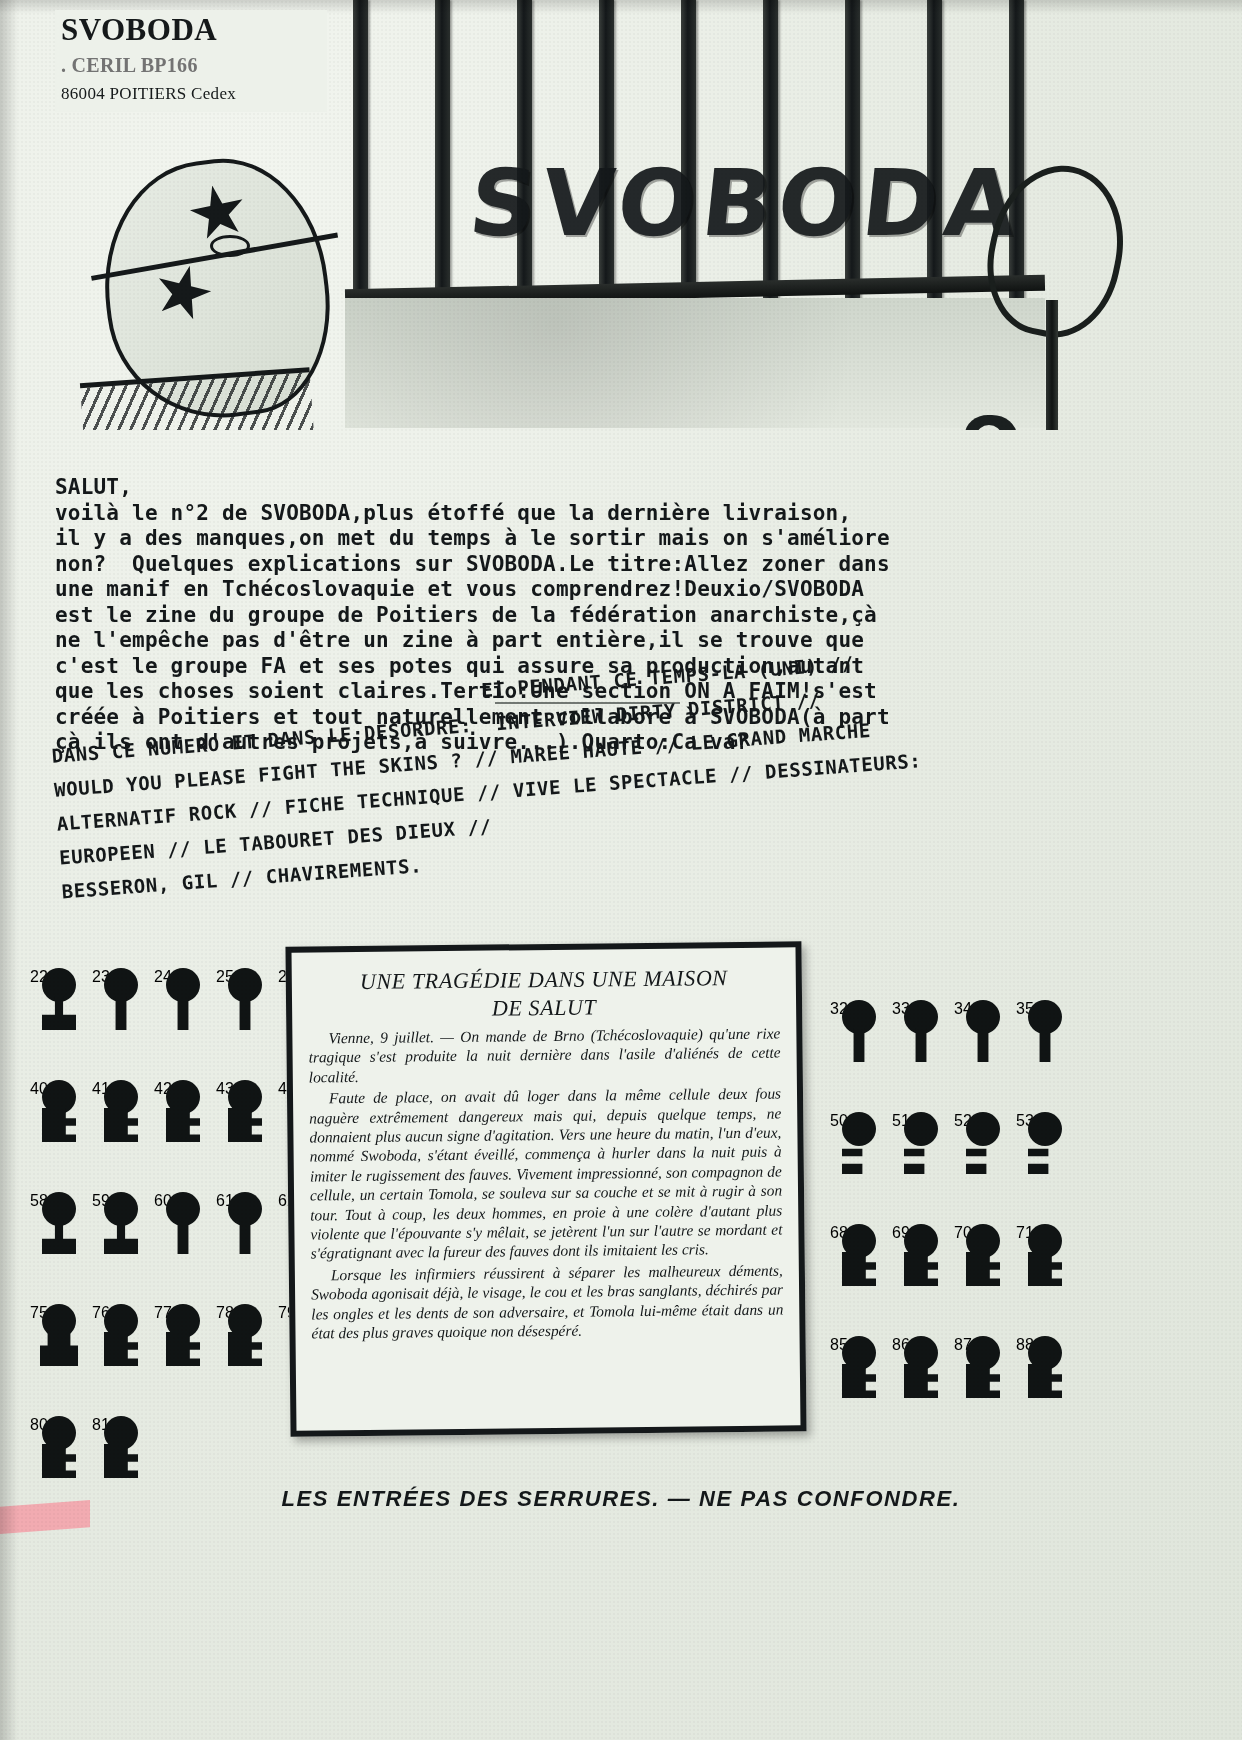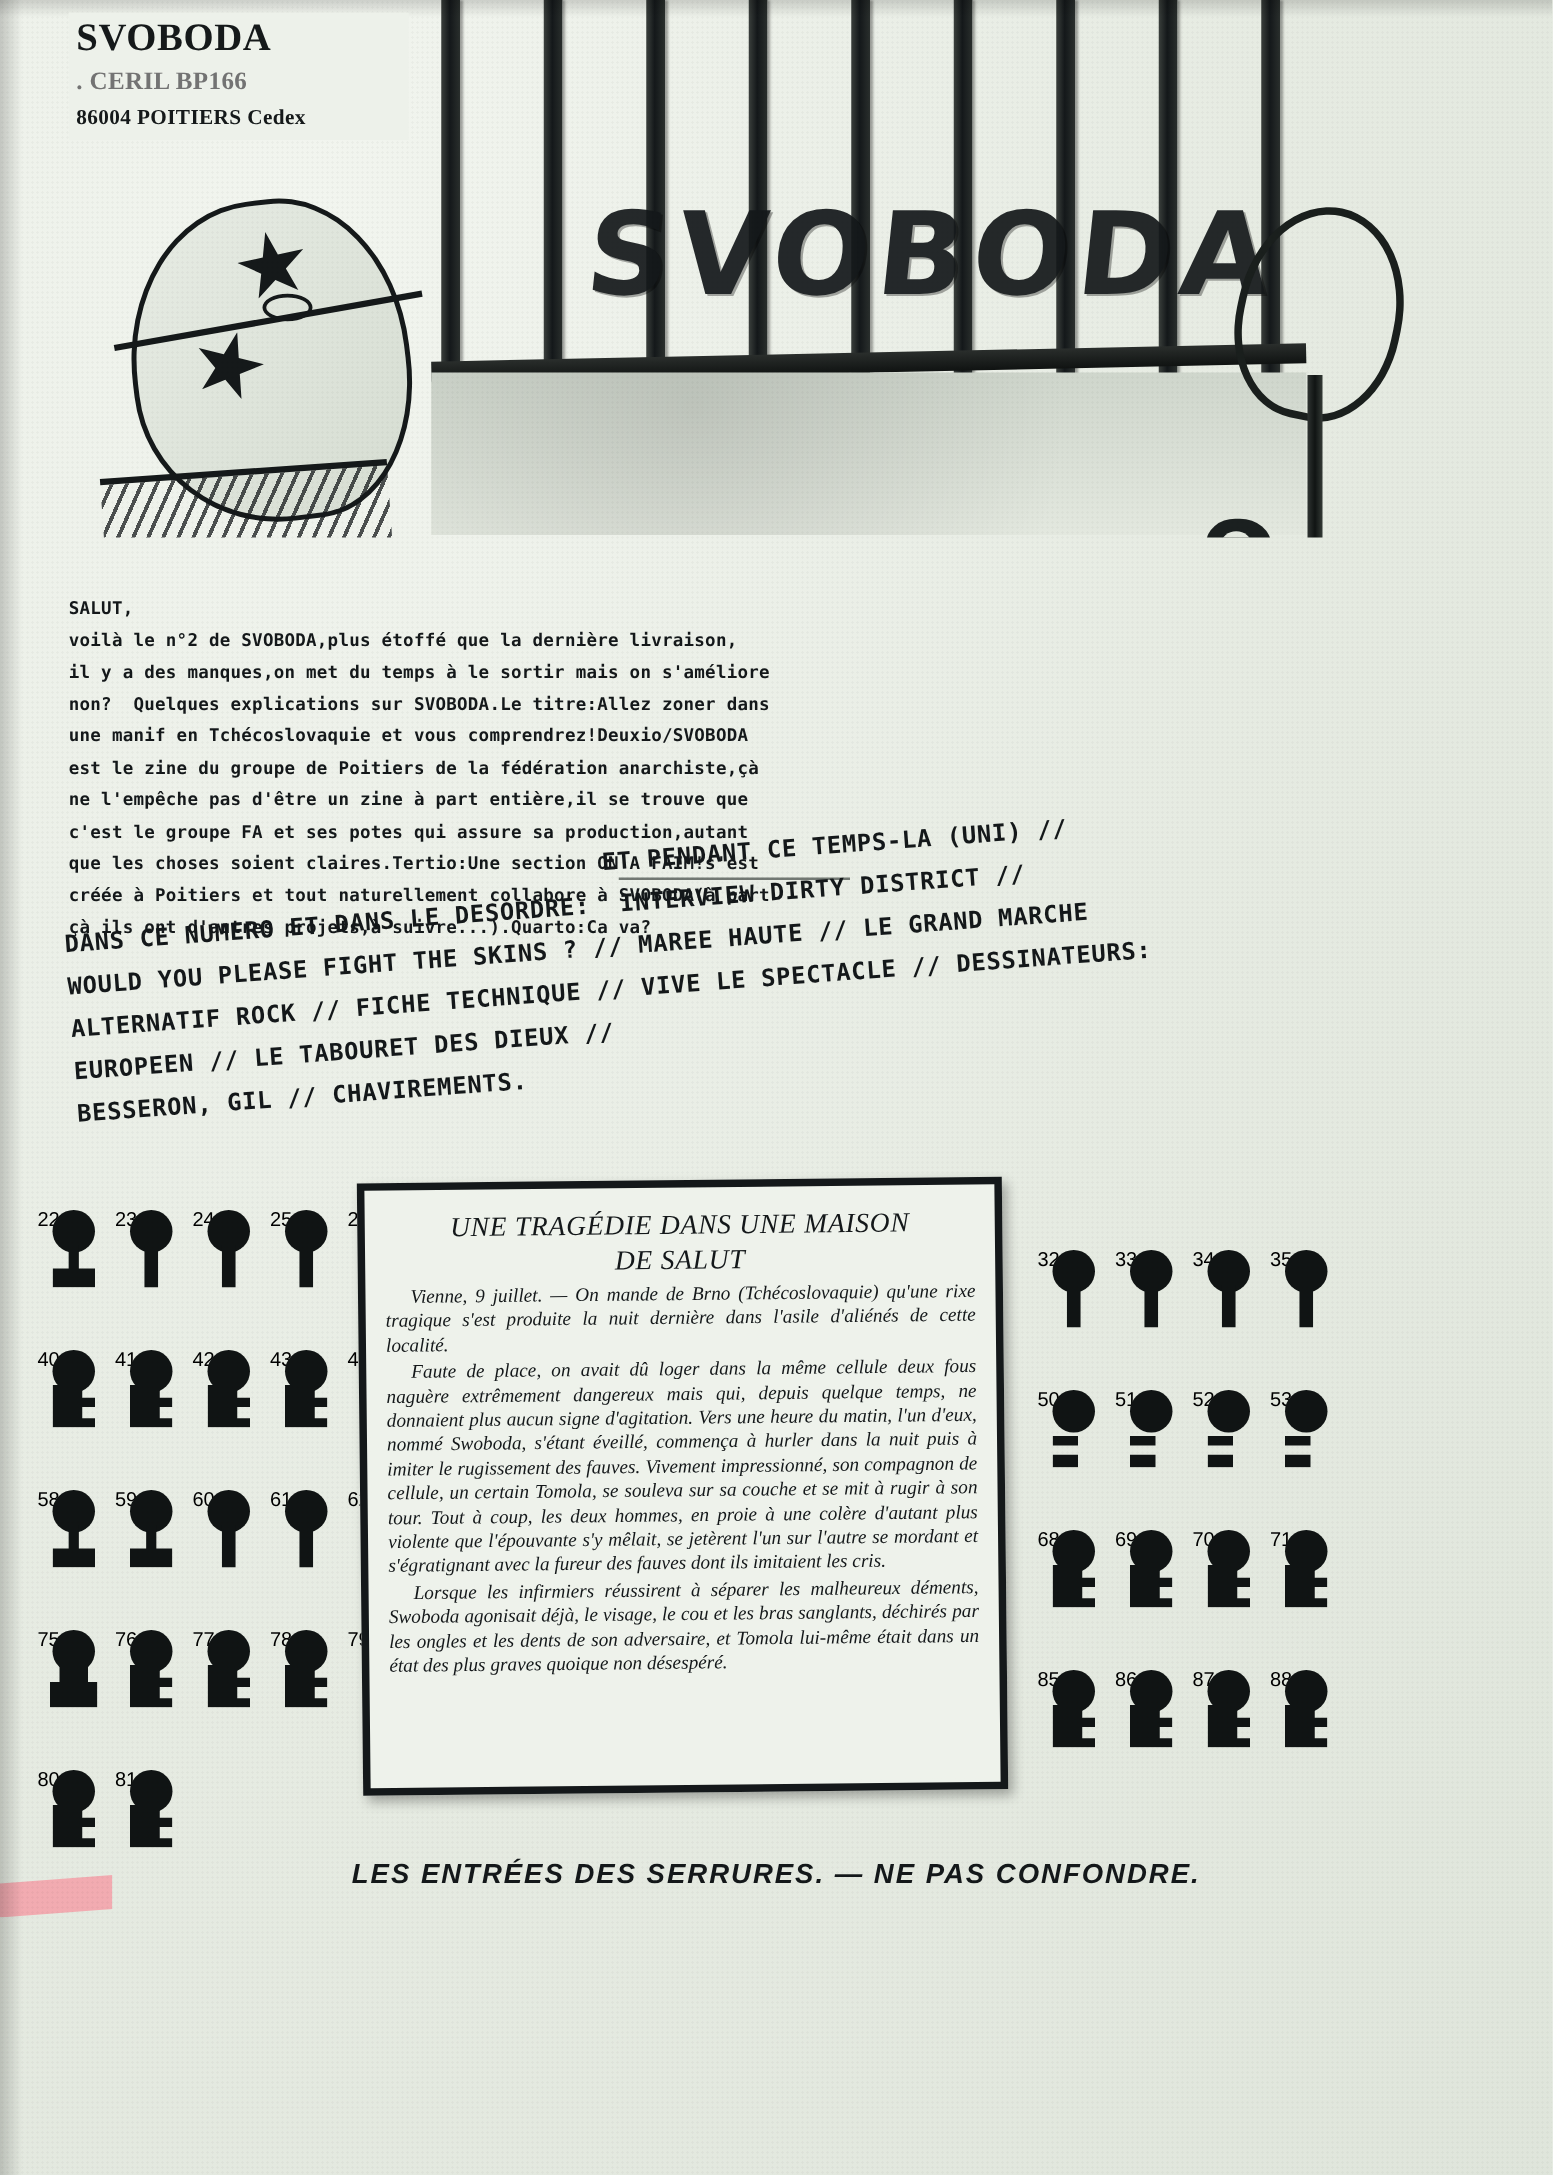--- a/index.html
+++ b/index.html
@@ -26,21 +26,21 @@
     font-family:"Liberation Serif", serif;
     font-weight:bold;font-size:31px;letter-spacing:.5px;color:#15191a;
     line-height:1.05;
   }
   .masthead .line2{
     font-family:"Liberation Serif", serif;
     font-weight:bold;font-size:20px;color:#737373;margin-top:7px;letter-spacing:.3px;
   }
   .masthead .line3{
     font-family:"Liberation Serif", serif;
-    font-weight:bold;font-size:17px;color:#15191a;margin-top:7px;letter-spacing:.3px;
+    font-weight:normal;font-size:17px;color:#15191a;margin-top:7px;letter-spacing:.3px;
   }
   
   .banner{
     position:absolute;left:0;top:0;width:1242px;height:430px;overflow:hidden;
   }
   .bars{
     position:absolute;left:345px;top:0;width:720px;height:300px;
   }
   .bar{
     position:absolute;top:0;width:15px;height:300px;
@@ -120,21 +120,21 @@
     background-image:
       radial-gradient(rgba(0,0,0,.05) 1px, rgba(0,0,0,0) 1px);
     background-size:4px 4px;
     pointer-events:none;
     opacity:.55;
   }
   
   .edito{
     position:absolute;left:55px;top:424px;width:1010px;
     font-family:"DejaVu Sans Mono","Liberation Mono",monospace;
-    font-size:14px;line-height:25.5px;color:#14181a;
+    font-size:21px;line-height:25.5px;color:#14181a;
     letter-spacing:.2px;
     white-space:pre-wrap;
     font-weight:600;
   }
   .edito .salut{display:block;}
   
   .divider{
     position:absolute;left:495px;top:702px;width:185px;height:2px;
     background:#4a504c;opacity:.75;
   }

